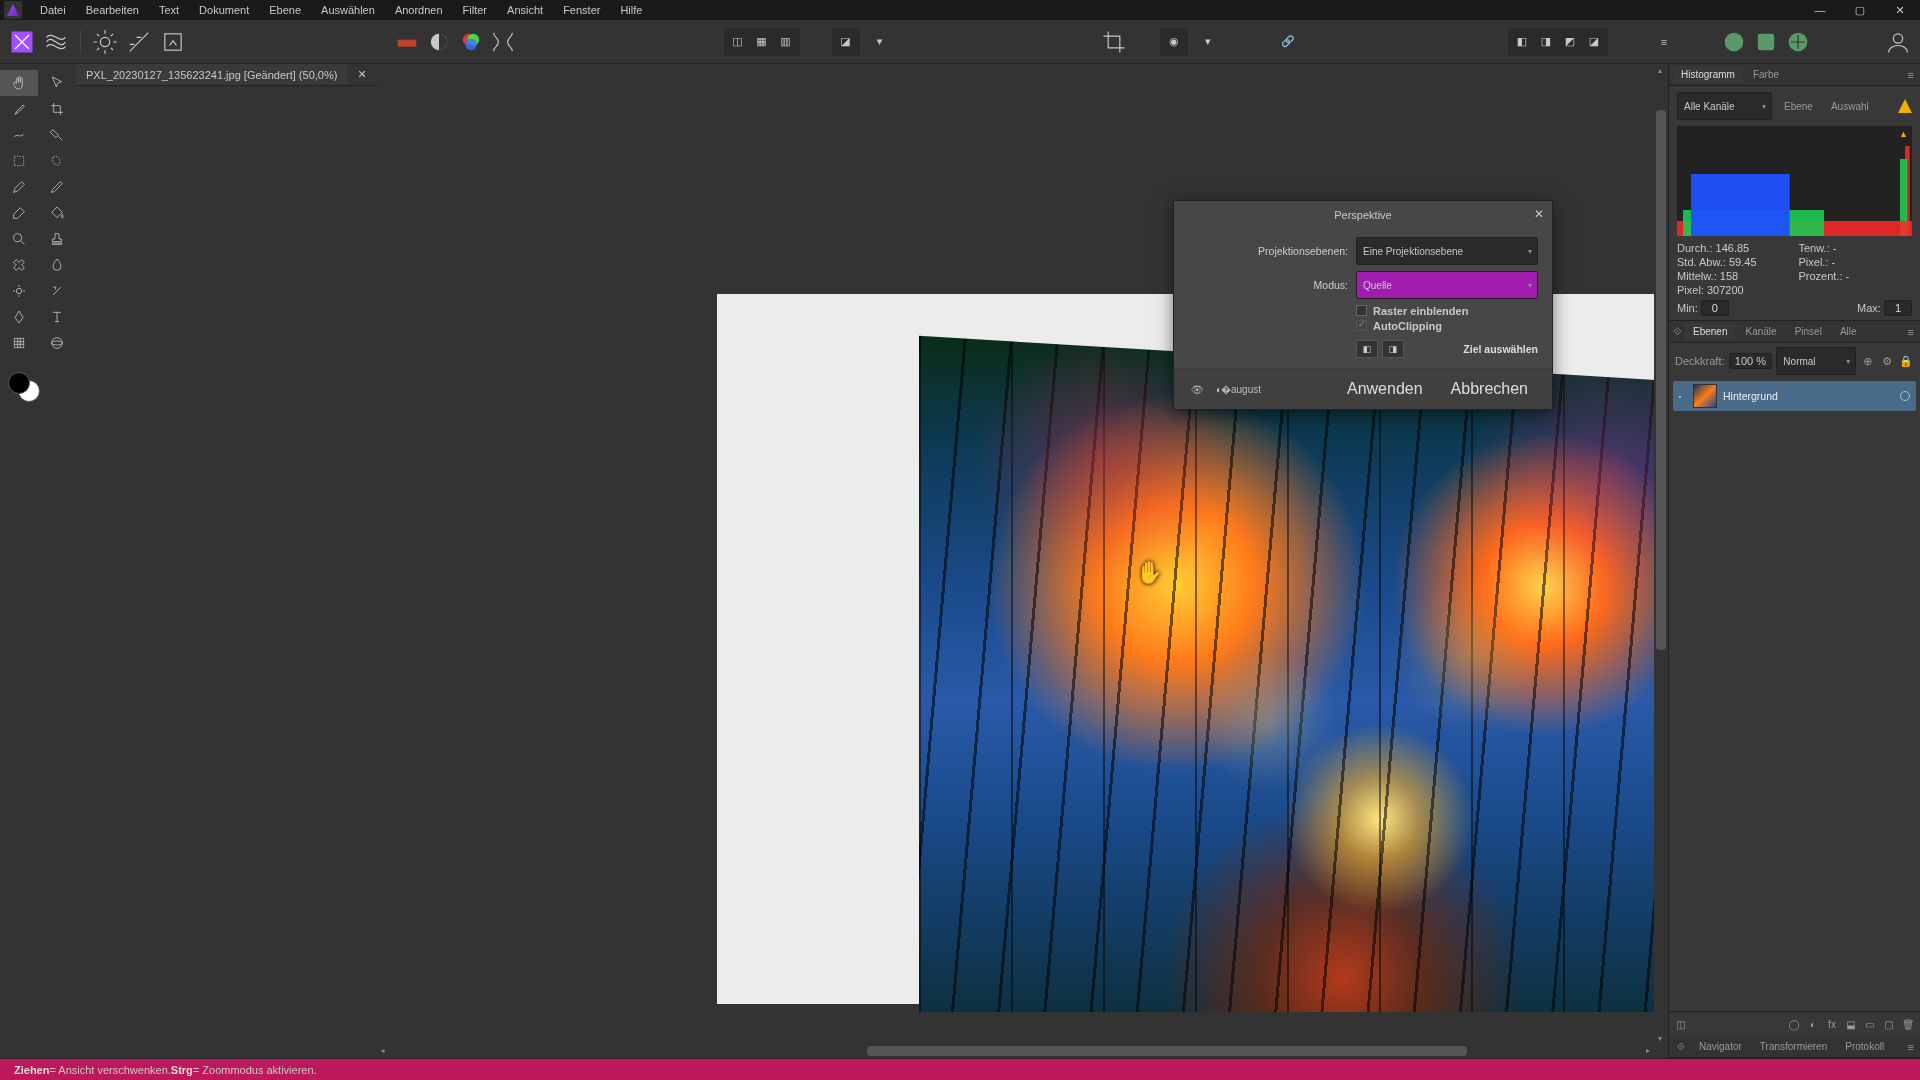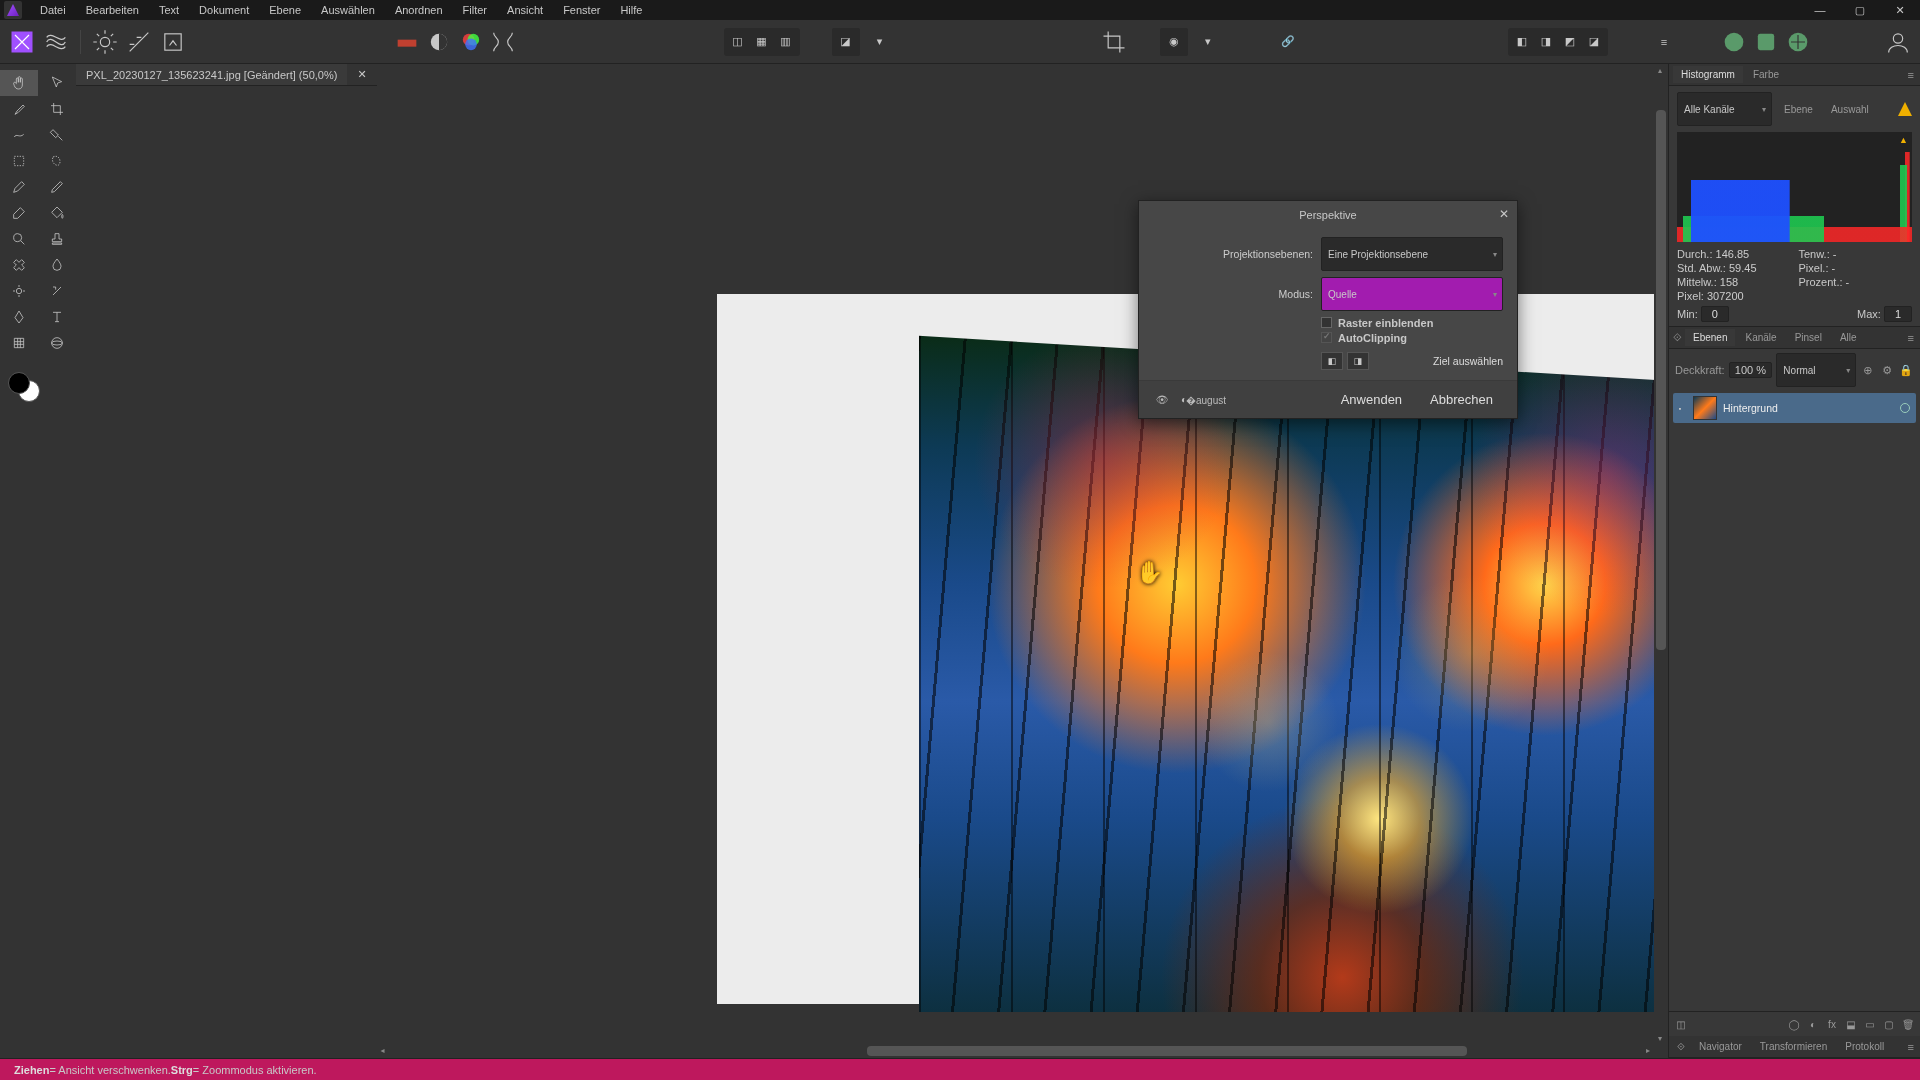--- a/index.html
+++ b/index.html
@@ -71,21 +71,21 @@
 .scroll-v .thumb { position: absolute; top: 46px; height: 540px; left: 2px; right: 2px; background: #555; border-radius: 4px; }
 .scroll-arrow { position: absolute; width: 12px; height: 12px; font-size: 8px; color: #888; display: flex; align-items: center; justify-content: center; }
 
 
 .right { width: 252px; background: #383838; display: flex; flex-direction: column; border-left: 1px solid #222; }
 .panel-tabs { display: flex; height: 22px; align-items: center; background: #333; border-bottom: 1px solid #222; padding-left: 4px; gap: 2px; }
 .panel-tab { padding: 3px 8px; font-size: 10px; color: #999; }
 .panel-tab.active { color: #ddd; background: #383838; }
 .panel-menu { margin-left: auto; padding: 0 6px; color: #999; }
 .panel-body { padding: 6px 8px; }
-.select { background: #2a2a2a; border: 1px solid #222; height: 34px; display: flex; align-items: center; padding: 8px 6px; font-size: 10px; border-radius: 2px; position: relative; }
+.select { background: #2a2a2a; border: 1px solid #222; height: 28px; display: flex; align-items: center; padding: 8px 6px; font-size: 10px; border-radius: 2px; position: relative; }
 .select::after { content: "▾"; position: absolute; right: 5px; font-size: 8px; color: #888; }
 .hist-row { display: flex; align-items: center; gap: 6px; margin-bottom: 6px; }
 .hist-row .select { flex: 0 0 95px; }
 .hist-row .btn { font-size: 10px; color: #999; padding: 2px 6px; }
 .hist-row .warn { width: 14px; height: 14px; background: #f0b000; clip-path: polygon(50% 0,100% 100%,0 100%); margin-left: auto; }
 .hist { height: 110px; background: #222; position: relative; overflow: hidden; margin-bottom: 6px; }
 .hist::before { content: ""; position: absolute; inset: 0;
   background:
     linear-gradient(to top, rgba(30,80,255,0.95) 0%, rgba(30,80,255,0.95) 56%, rgba(0,0,0,0) 56%) 10% 100% / 42% 100% no-repeat,
     linear-gradient(to top, rgba(30,200,80,0.9) 0%, rgba(30,200,80,0.9) 24%, rgba(0,0,0,0) 24%) 6% 100% / 60% 100% no-repeat,
@@ -109,40 +109,40 @@
 .layer-item .vis { width: 14px; text-align: center; color: #ccc; font-size: 7px; }
 .layer-item .thumb { width: 24px; height: 24px; background: linear-gradient(135deg,#0d3a55,#ff7a1a,#1a4a8a); margin: 0 6px; border: 1px solid #333; }
 .layer-item .name { flex: 1; font-size: 10.5px; color: #eee; }
 .layer-item .lock { width: 14px; font-size: 9px; color: #9cb; }
 .layer-item .ind { width: 10px; height: 10px; border-radius: 50%; border: 1px solid #9cb; margin-right: 6px; }
 .layer-fill { flex: 1; }
 .layer-footer { display: flex; gap: 3px; padding: 4px; border-top: 1px solid #222; justify-content: flex-end; }
 .layer-footer .ic, .bottom-tabs .ic { width: 16px; height: 16px; font-size: 10px; color: #999; display: flex; align-items: center; justify-content: center; }
 
 
-.dialog { position: absolute; left: 1138px; top: 200px; width: 380px; background: #474747; border: 1px solid #222; box-shadow: 0 4px 16px rgba(0,0,0,0.5); }
+.dialog { position: absolute; left: 1173px; top: 200px; width: 380px; background: #474747; border: 1px solid #222; box-shadow: 0 4px 16px rgba(0,0,0,0.5); }
 .dialog .dlg-title { height: 28px; display: flex; align-items: center; justify-content: center; position: relative; font-size: 11px; }
 .dialog .dlg-close { position: absolute; right: 8px; top: 6px; font-size: 12px; cursor: default; }
 .dialog .dlg-body { padding: 8px 14px 10px; }
 .dlg-row { display: flex; align-items: center; margin-bottom: 6px; gap: 8px; }
 .dlg-row .lbl { width: 160px; text-align: right; font-size: 10.5px; color: #ccc; }
 .dlg-row .select { flex: 1; }
 .dlg-check { display: flex; align-items: flex-start; gap: 6px; margin-left: 168px; font-size: 10.5px; margin-bottom: 3px; font-weight: bold; }
 .dlg-check .box { width: 11px; height: 11px; border: 1px solid #666; background: #333; }
 .dlg-check.disabled { color: #777; }
 .dlg-check.disabled .box { border-color: #555; }
 .dlg-btns { display: flex; align-items: center; gap: 8px; margin-top: 8px; }
 .dlg-btns .tog { display: flex; gap: 4px; margin-left: 168px; }
 .dlg-btns .tog .t { width: 22px; height: 18px; background: #333; border: 1px solid #555; display: flex; align-items: center; justify-content: center; font-size: 9px; }
-.dlg-btns .link { margin-left: auto; color: #ddd; font-size: 10.5px; }
+.dlg-btns .link { margin-left: auto; color: #ddd; font-size: 10.5px; font-weight: bold; }
 .dlg-footer { display: flex; align-items: center; padding: 8px 14px; border-top: 1px solid #3a3a3a; gap: 8px; background:#404040; }
 .dlg-footer .af { display: flex; gap: 4px; }
 .dlg-footer .af .t { width: 18px; height: 16px; display: flex; align-items: center; justify-content: center; font-size: 10px; color: #bbb; }
 .dlg-footer .btn { margin-left: auto; }
-.dlg-footer .b { padding: 3px 10px; font-size: 13px; color: #ddd; }
+.dlg-footer .b { padding: 3px 10px; font-size: 16px; color: #ddd; }
 
 
 .status { height: 22px; background: #be185d; border-top: 1px solid #222; display: flex; align-items: center; padding: 0 14px; font-size: 10.5px; color: #aaa; }
 .status b { color: #ddd; font-weight: 600; }
 </style>
 </head>
 <body>
 
 <div class="titlebar">
   <div class="app-icon"></div>

